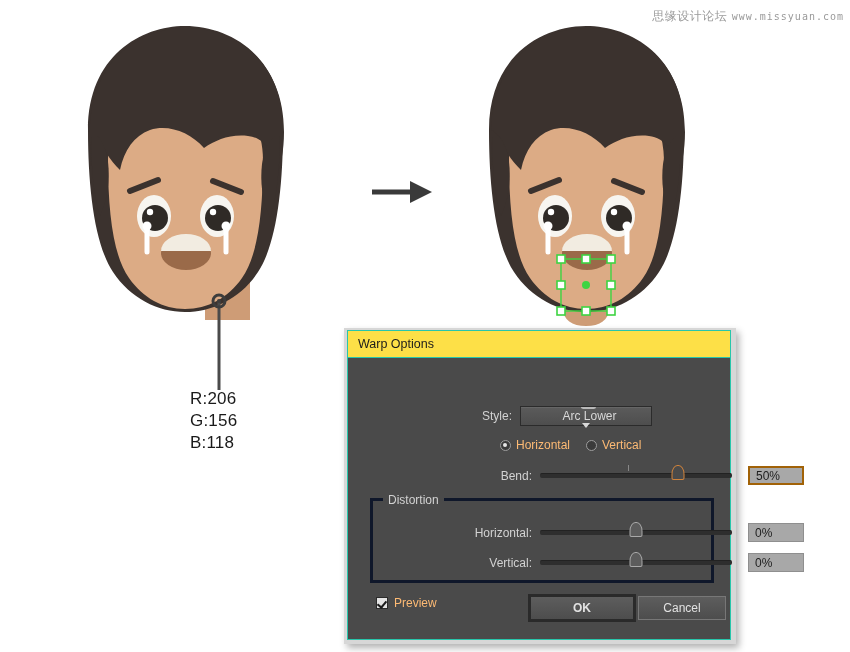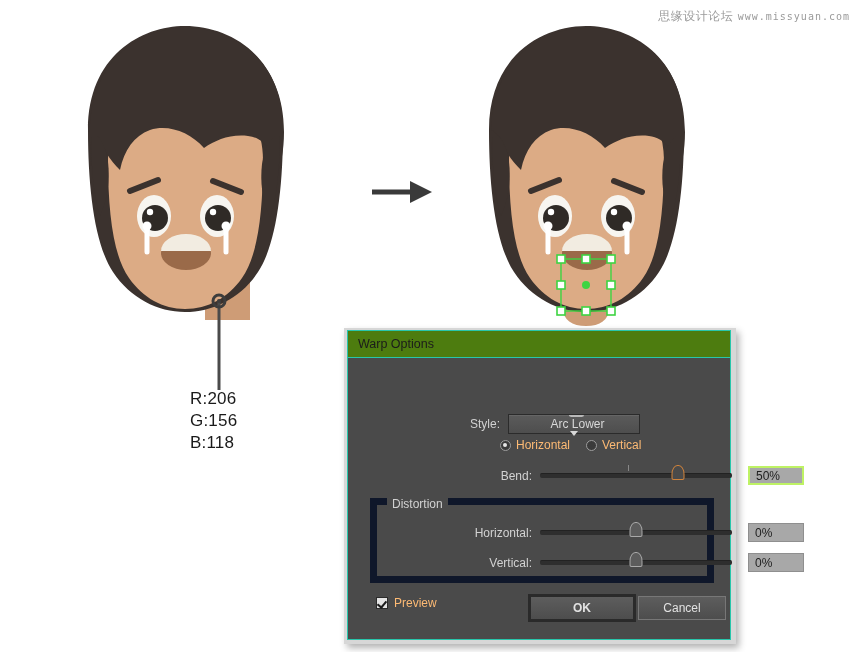--- a/index.html
+++ b/index.html
@@ -20,21 +20,21 @@
   
   #canvas {
     position: absolute;
     left: 0; top: 0;
     width: 850px; height: 652px;
   }
 
   
   #watermark {
     position: absolute;
-    right: 0;
+    right: 6px;
     top: 8px;
     font-size: 12px;
     color: #9a9a9a;
     letter-spacing: 0.5px;
     white-space: nowrap;
     font-family: "DejaVu Sans", sans-serif;
   }
   #watermark .wm-url {
     font-family: "DejaVu Sans Mono", monospace;
     font-size: 10px;
@@ -70,21 +70,21 @@
     position: absolute;
     left: 3px; top: 2px;
     width: 384px;
     height: 310px;
     border: 1px solid #28c6ab;
     box-sizing: border-box;
     background: #4a4a4a;
   }
   .dlg-titlebar {
     height: 27px;
-    background: #4d7c0f;
+    background: #fde047;
     border-bottom: 1px solid #28c6ab;
     box-sizing: border-box;
     display: flex;
     align-items: center;
     padding-left: 10px;
   }
   .dlg-title {
     font-size: 12.5px;
     color: #1b1b1b;
     font-family: "Liberation Sans", sans-serif;
@@ -102,21 +102,21 @@
     align-items: center;
   }
   .lbl {
     font-size: 12px;
     color: #d2d2d2;
     text-align: right;
     font-family: "Liberation Sans", sans-serif;
   }
 
   
-  #row-style { left: 0px; top: 48px; width: 100%; margin-top: 8px; }
+  #row-style { left: 12px; top: 48px; width: 100%; }
   #row-style .lbl { width: 152px; padding-right: 8px; }
   .combo {
     width: 132px;
     height: 20px;
     background: linear-gradient(#5b5b5b, #4e4e4e);
     border: 1px solid #2b2b2b;
     box-sizing: border-box;
     display: flex;
     align-items: center;
     position: relative;
@@ -221,33 +221,33 @@
     background: #a8a8a8;
     box-sizing: border-box;
     display: flex;
     align-items: center;
     padding-left: 6px;
     font-size: 12px;
     color: #1d1d1d;
     border: 1px solid #8f8f8f;
   }
   .numbox.focus {
-    border: 2px solid #bef264;
+    border: 2px solid #a16207;
   }
 
   #row-bend { left: 0; top: 108px; }
   #row-bend .lbl { width: 152px; }
   #row-bend .track { width: 192px; }
 
   
   #grp-distortion {
     position: absolute;
     left: 22px; top: 140px;
     width: 344px; height: 85px;
-    border: 7px solid #0f172a;
+    border: 3px solid #0f172a;
     box-sizing: border-box;
   }
   #grp-distortion .grp-title {
     position: absolute;
     left: 10px; top: -8px;
     background: #4a4a4a;
     padding: 0 5px;
     font-size: 12px;
     color: #d2d2d2;
   }

